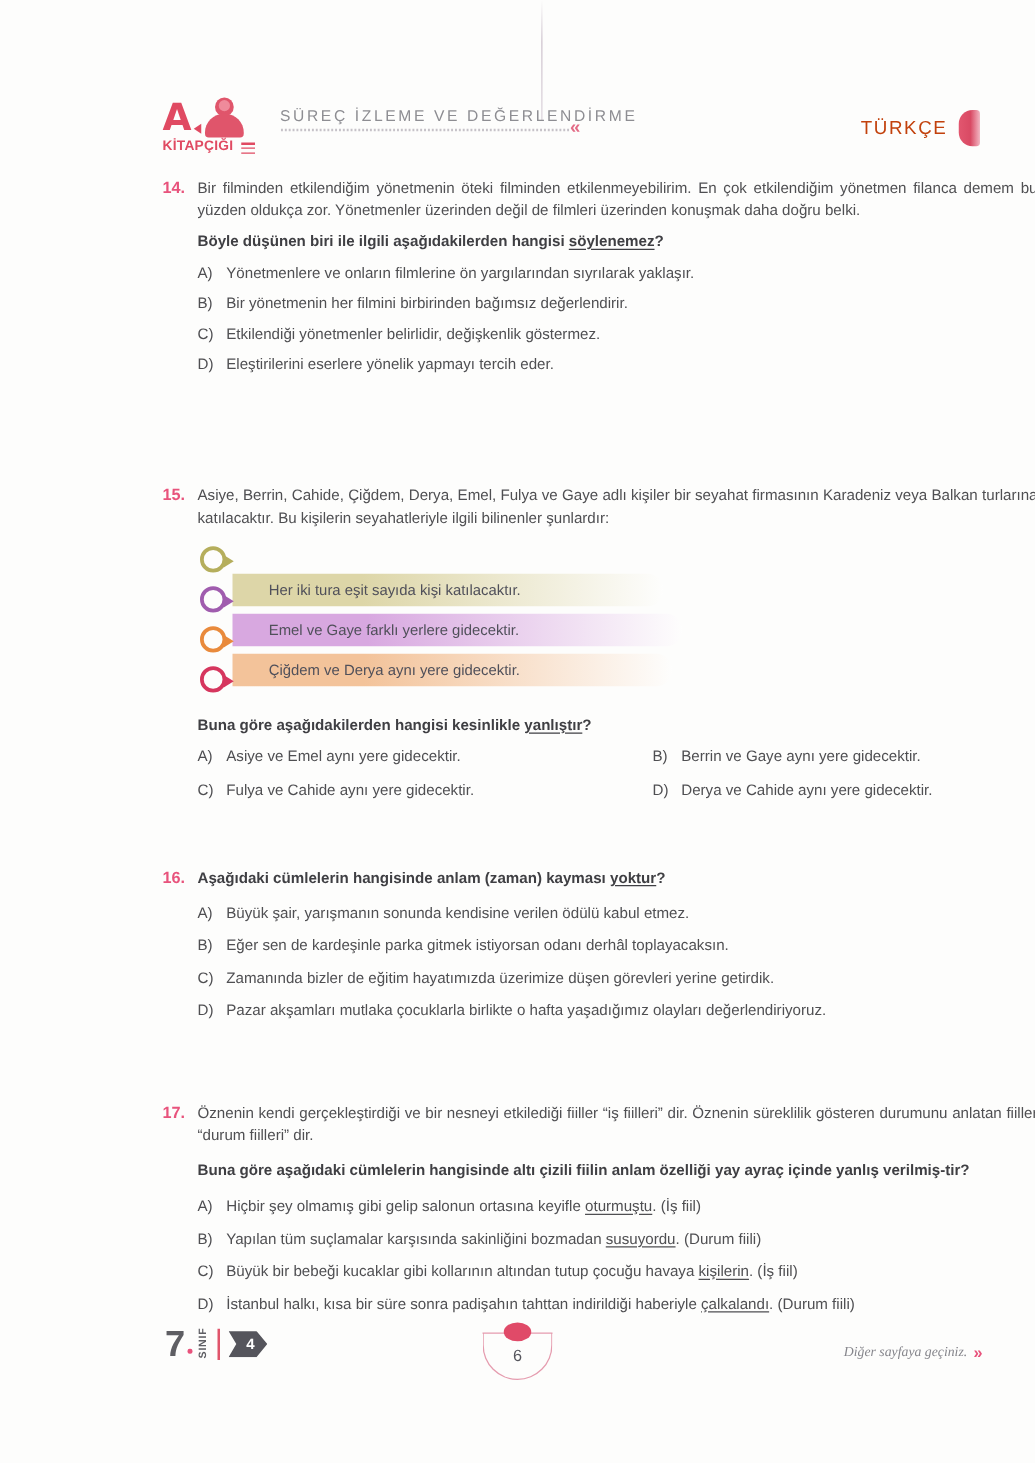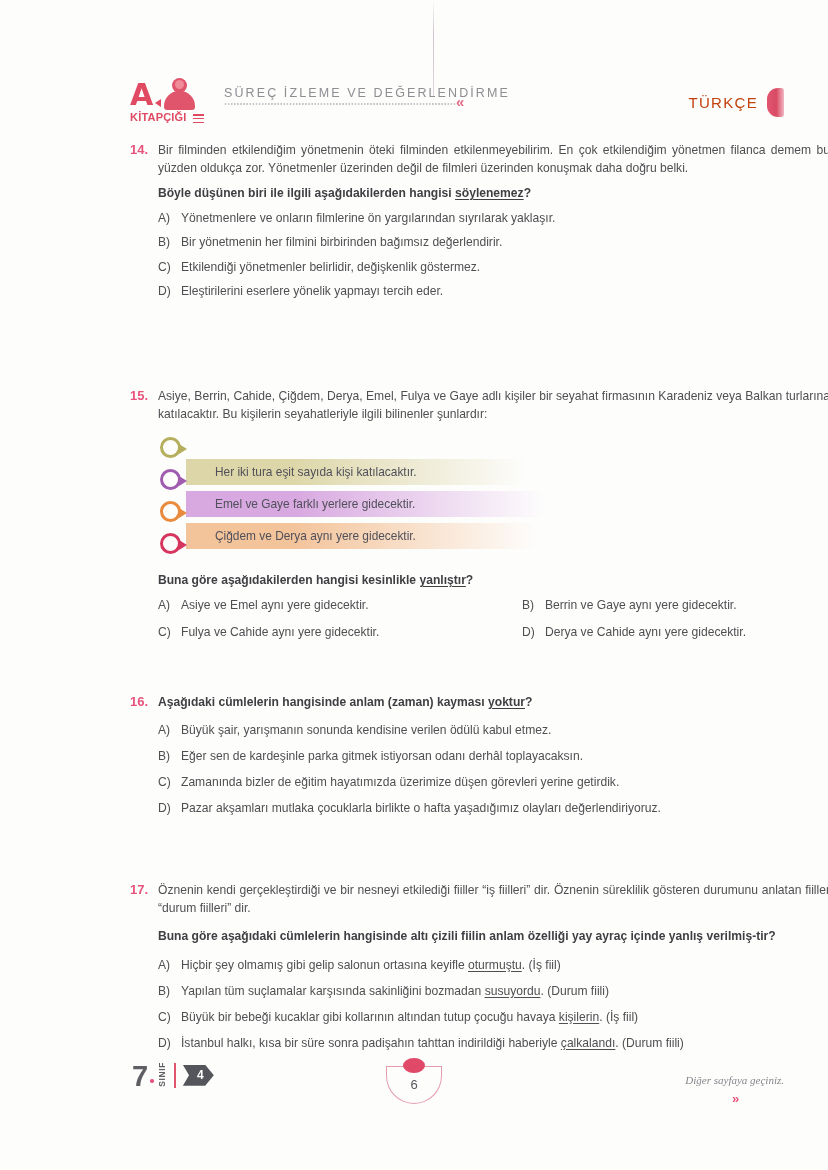--- a/index.html
+++ b/index.html
@@ -165,21 +165,21 @@
   }
   .pm-dot{
     position:absolute;left:21px;top:0px;width:22px;height:15px;border-radius:50%;
     background:#e04a68;
   }
   .pm-num{
     position:absolute;left:0;top:19px;width:64px;text-align:center;
     font-size:13px;color:#55555c;
   }
   .nextpage{
-    position:absolute;right:44px;top:16px;display:flex;align-items:center;gap:5px;flex-direction:column;
+    position:absolute;right:44px;top:16px;display:flex;align-items:center;gap:5px;
   }
   .nextpage .np-txt{
     font-family:"Liberation Serif", serif;
     font-style:italic;font-size:11px;color:#85858b;
   }
   .nextpage .np-chev{
     color:#e8537c;font-size:13px;font-weight:700;letter-spacing:-2px;
   }
 </style>
 </head>

